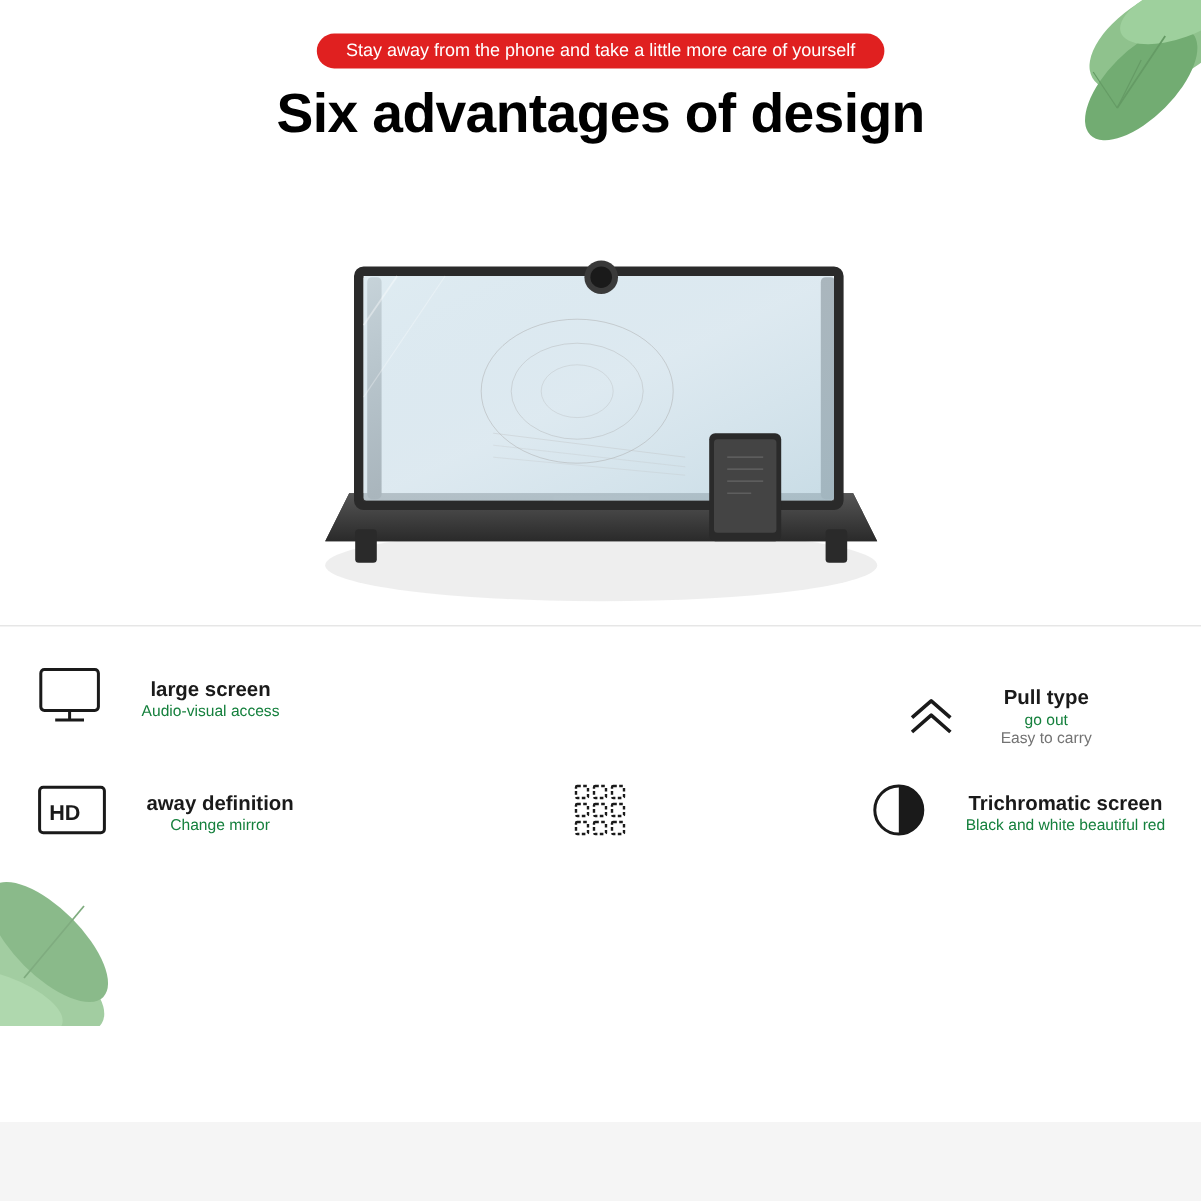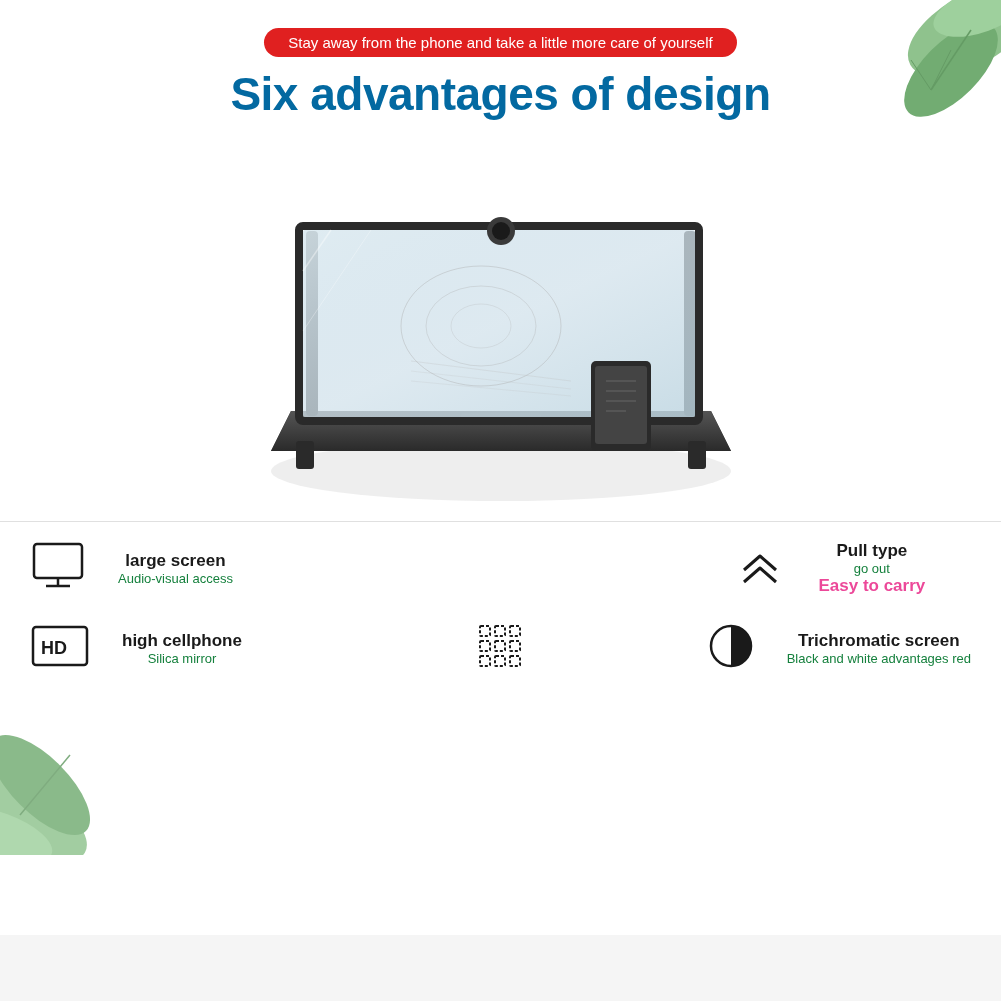--- a/index.html
+++ b/index.html
@@ -53,21 +53,21 @@
       padding: 6px 24px;
       border-radius: 20px;
       font-weight: 500;
     }
 
     
     .main-heading {
       text-align: center;
       font-size: 46px;
       font-weight: 700;
-      color: #0369a1;
+      color: #000000;
       margin-top: 10px;
       position: relative;
       z-index: 2;
       letter-spacing: -0.5px;
     }
 
     
     .product-image-area {
       position: relative;
       z-index: 2;
@@ -116,23 +116,22 @@
     .feat-texts .feat-title {
       font-size: 17px;
       font-weight: 700;
       color: #1a1a1a;
     }
     .feat-texts .feat-sub {
       font-size: 13px;
       color: #15803d;
     }
     .feat-texts .feat-sub2 {
-      font-size: 17px;
-      color: #ec4899;
-      font-weight: bold;
+      font-size: 13px;
+      color: #737373;
     }
   </style>
 </head>
 <body>
 
 <div class="page-container">
 
   <svg class="leaf-top-right" viewBox="0 0 160 200" fill="none" xmlns="http://www.w3.org/2000/svg">
     <g opacity="0.85">
       <ellipse cx="120" cy="40" rx="70" ry="35" fill="#7cb87a" transform="rotate(-30 120 40)"></ellipse>
@@ -227,21 +226,21 @@
           <line x1="28" y1="38" x2="28" y2="46" stroke="#1a1a1a" stroke-width="2.5"></line>
           <line x1="16" y1="46" x2="40" y2="46" stroke="#1a1a1a" stroke-width="2.5"></line>
         </svg>
       </div>
       <div class="feat-texts">
         <div class="feat-title">large screen</div>
         <div class="feat-sub">Audio-visual access</div>
       </div>
     </div>
 
-    <div class="feat" style="justify-content: center;">
+    <div class="feat" style="justify-content: center; margin-top: 28px;">
       <div class="feat-icon-wrap">
         <svg width="52" height="52" viewBox="0 0 52 52" fill="none">
 
           <polyline points="10,30 26,16 42,30" stroke="#1a1a1a" stroke-width="3" fill="none" stroke-linejoin="round"></polyline>
           <polyline points="10,42 26,28 42,42" stroke="#1a1a1a" stroke-width="3" fill="none" stroke-linejoin="round"></polyline>
         </svg>
       </div>
       <div class="feat-texts">
         <div class="feat-title">Pull type</div>
         <div class="feat-sub">go out</div>
@@ -254,22 +253,22 @@
   <div class="features-bottom" style="margin-top: 8px;">
 
     <div class="feat">
       <div class="feat-icon-wrap">
         <svg width="60" height="44" viewBox="0 0 60 44" fill="none">
           <rect x="3" y="3" width="54" height="38" rx="3" stroke="#1a1a1a" stroke-width="2.5" fill="none"></rect>
           <text x="11" y="30" font-family="Arial" font-weight="700" font-size="18" fill="#1a1a1a">HD</text>
         </svg>
       </div>
       <div class="feat-texts">
-        <div class="feat-title">high cellphone</div>
-        <div class="feat-sub">Silica mirror</div>
+        <div class="feat-title">away definition</div>
+        <div class="feat-sub">Change mirror</div>
       </div>
     </div>
 
     <div class="feat" style="justify-content: center;">
       <div class="feat-icon-wrap">
         <svg width="52" height="52" viewBox="0 0 52 52" fill="none">
 
           <rect x="6" y="6" width="10" height="10" rx="1" fill="none" stroke="#1a1a1a" stroke-width="2" stroke-dasharray="3,2"></rect>
           <rect x="21" y="6" width="10" height="10" rx="1" fill="none" stroke="#1a1a1a" stroke-width="2" stroke-dasharray="3,2"></rect>
           <rect x="36" y="6" width="10" height="10" rx="1" fill="none" stroke="#1a1a1a" stroke-width="2" stroke-dasharray="3,2"></rect>
@@ -286,19 +285,19 @@
     <div class="feat" style="justify-content: flex-end;">
       <div class="feat-icon-wrap">
         <svg width="48" height="48" viewBox="0 0 48 48" fill="none">
           <circle cx="24" cy="24" r="20" fill="none" stroke="#1a1a1a" stroke-width="2.5"></circle>
 
           <path d="M24 4 A20 20 0 0 1 24 44 Z" fill="#1a1a1a"></path>
         </svg>
       </div>
       <div class="feat-texts">
         <div class="feat-title">Trichromatic screen</div>
-        <div class="feat-sub">Black and white advantages red</div>
+        <div class="feat-sub">Black and white beautiful red</div>
       </div>
     </div>
 
   </div>
 
 </div>
 
 </body></html>

